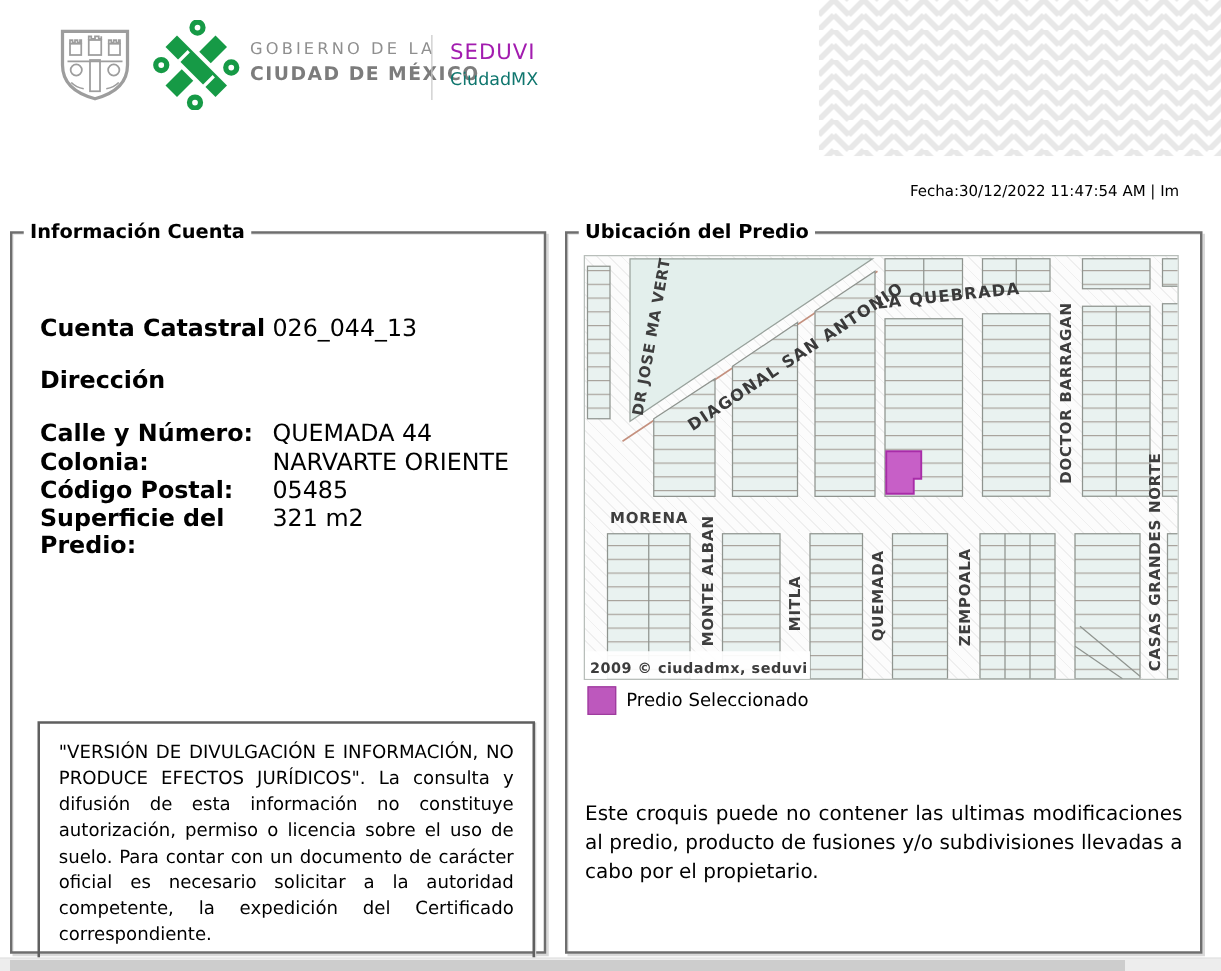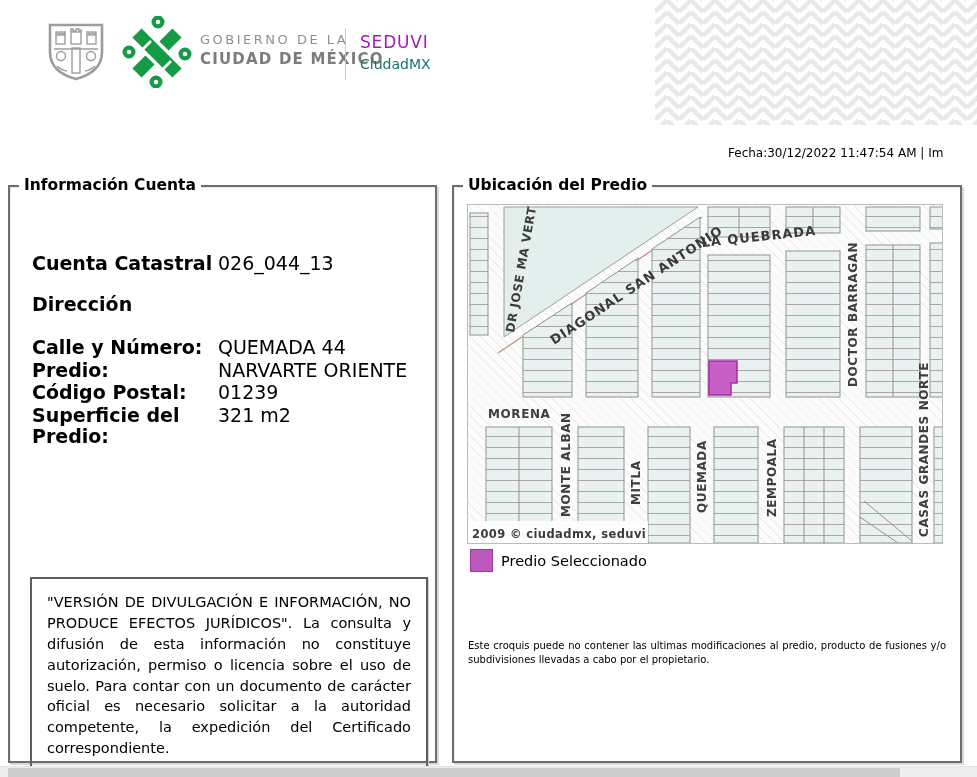--- a/index.html
+++ b/index.html
@@ -48,21 +48,21 @@
     background:
       repeating-linear-gradient(45deg, #efefef 0 1px, transparent 1px 7px),
       #fcfcfc; }
   .map-box svg { display:block; }
 
   .legend-row { position:absolute; left:16px; top:362px; display:flex; align-items:center; }
   .legend-swatch { width:23px; height:23px; background:#bd58bd; border:1px solid #9e3c9e; }
   .legend-label { margin-left:8px; font-size:14.5px; }
 
   .map-note { position:absolute; left:14px; top:452px; width:478px;
-    font-size:10px; line-height:1.44; text-align:justify; }
+    font-size:16px; line-height:1.44; text-align:justify; }
 
   
   .hscroll { position:absolute; left:0; top:766px; width:977px; height:11px;
     background:#ededed; border-top:1px solid #e2e2e2; }
   .hscroll-thumb { position:absolute; left:8px; top:1px; width:892px; height:9px; background:#cdcdcd; }
 
   .st { font:bold 12px "DejaVu Sans",sans-serif; fill:#3e3e3e; letter-spacing:0.6px; }
   .st-big { font:bold 13px "DejaVu Sans",sans-serif; fill:#3a3a3a; letter-spacing:1px; }
   .attr-text { font:600 11.5px "DejaVu Sans",sans-serif; fill:#3c3c3c; letter-spacing:0.4px; }
 </style>
@@ -149,26 +149,26 @@
       </div>
       <div class="info-row gap-lg">
         <span class="lbl">Dirección</span>
         <span class="val"></span>
       </div>
       <div class="info-row gap-xl">
         <span class="lbl">Calle y Número:</span>
         <span class="val">QUEMADA 44</span>
       </div>
       <div class="info-row tight">
-        <span class="lbl">Predio:</span>
+        <span class="lbl">Colonia:</span>
         <span class="val">NARVARTE ORIENTE</span>
       </div>
       <div class="info-row tight">
         <span class="lbl">Código Postal:</span>
-        <span class="val">01239</span>
+        <span class="val">05485</span>
       </div>
       <div class="info-row tight">
         <span class="lbl">Superficie del Predio:</span>
         <span class="val">321 m2</span>
       </div>
     </div>
 
     <div class="disclaimer">"VERSIÓN DE DIVULGACIÓN E INFORMACIÓN, NO PRODUCE EFECTOS JURÍDICOS". La consulta y difusión de esta información no constituye autorización, permiso o licencia sobre el uso de suelo. Para contar con un documento de carácter oficial es necesario solicitar a la autoridad competente, la expedición del Certificado correspondiente.</div>
   </div>
 

